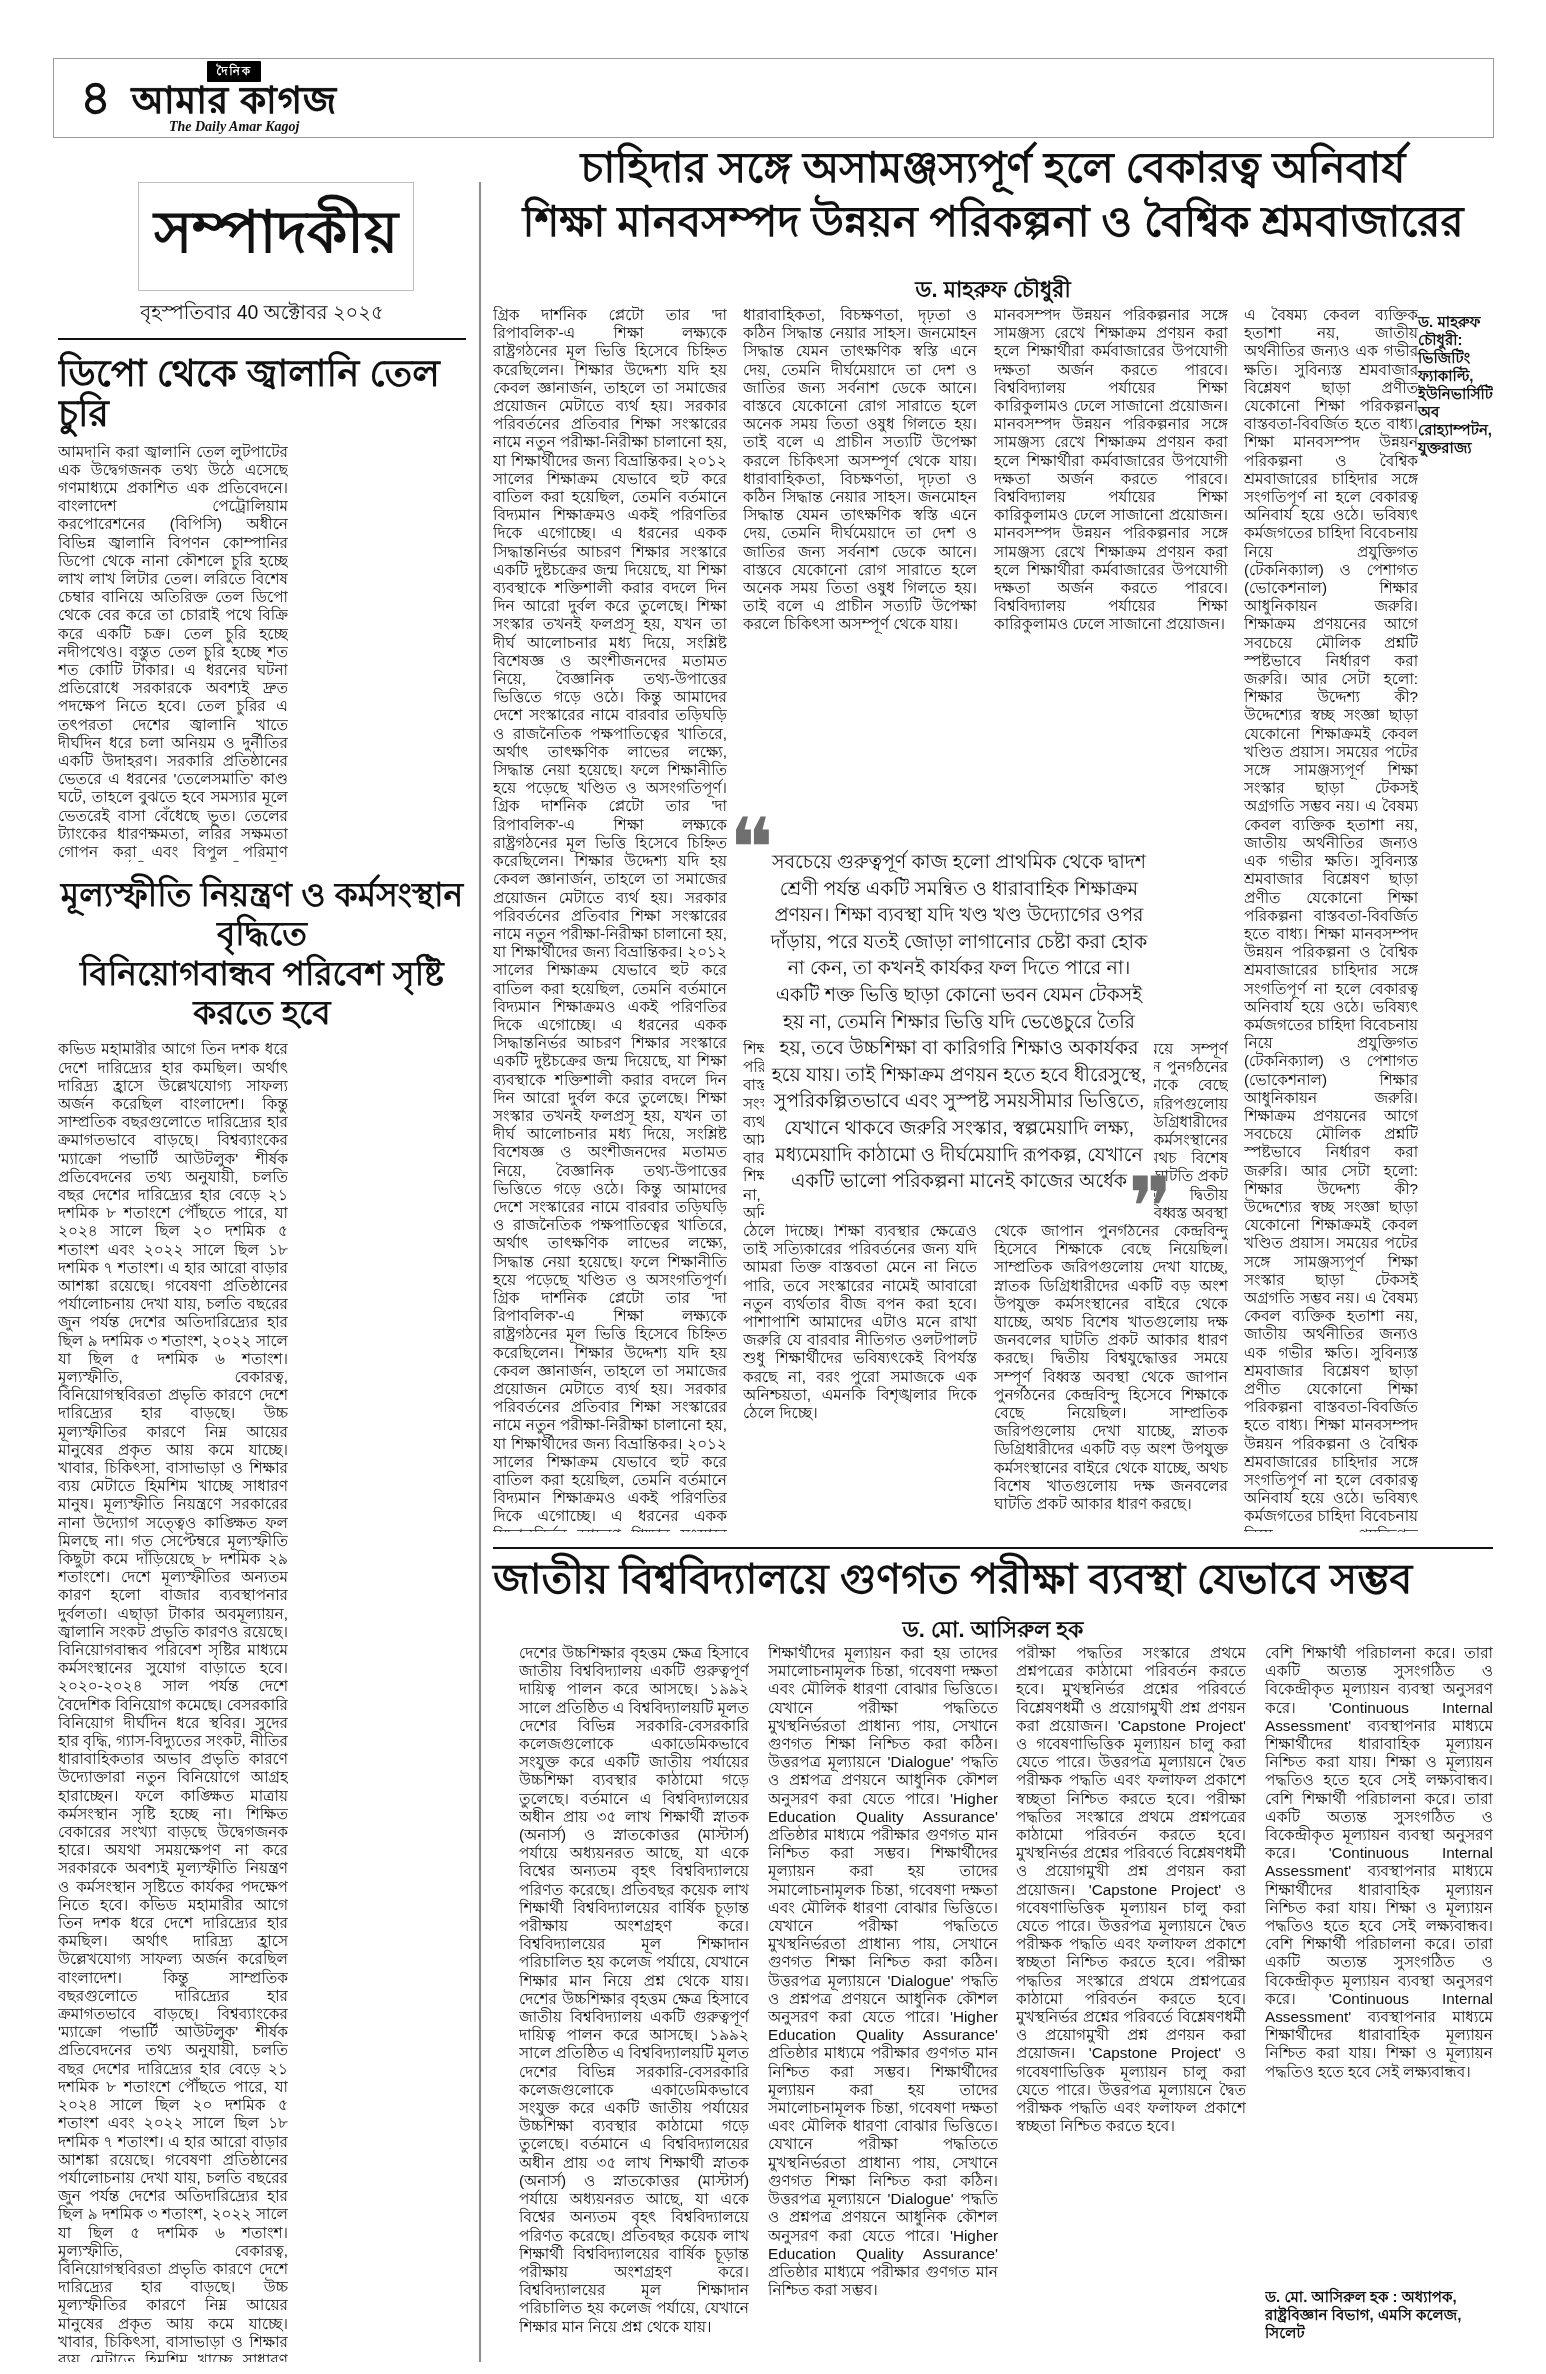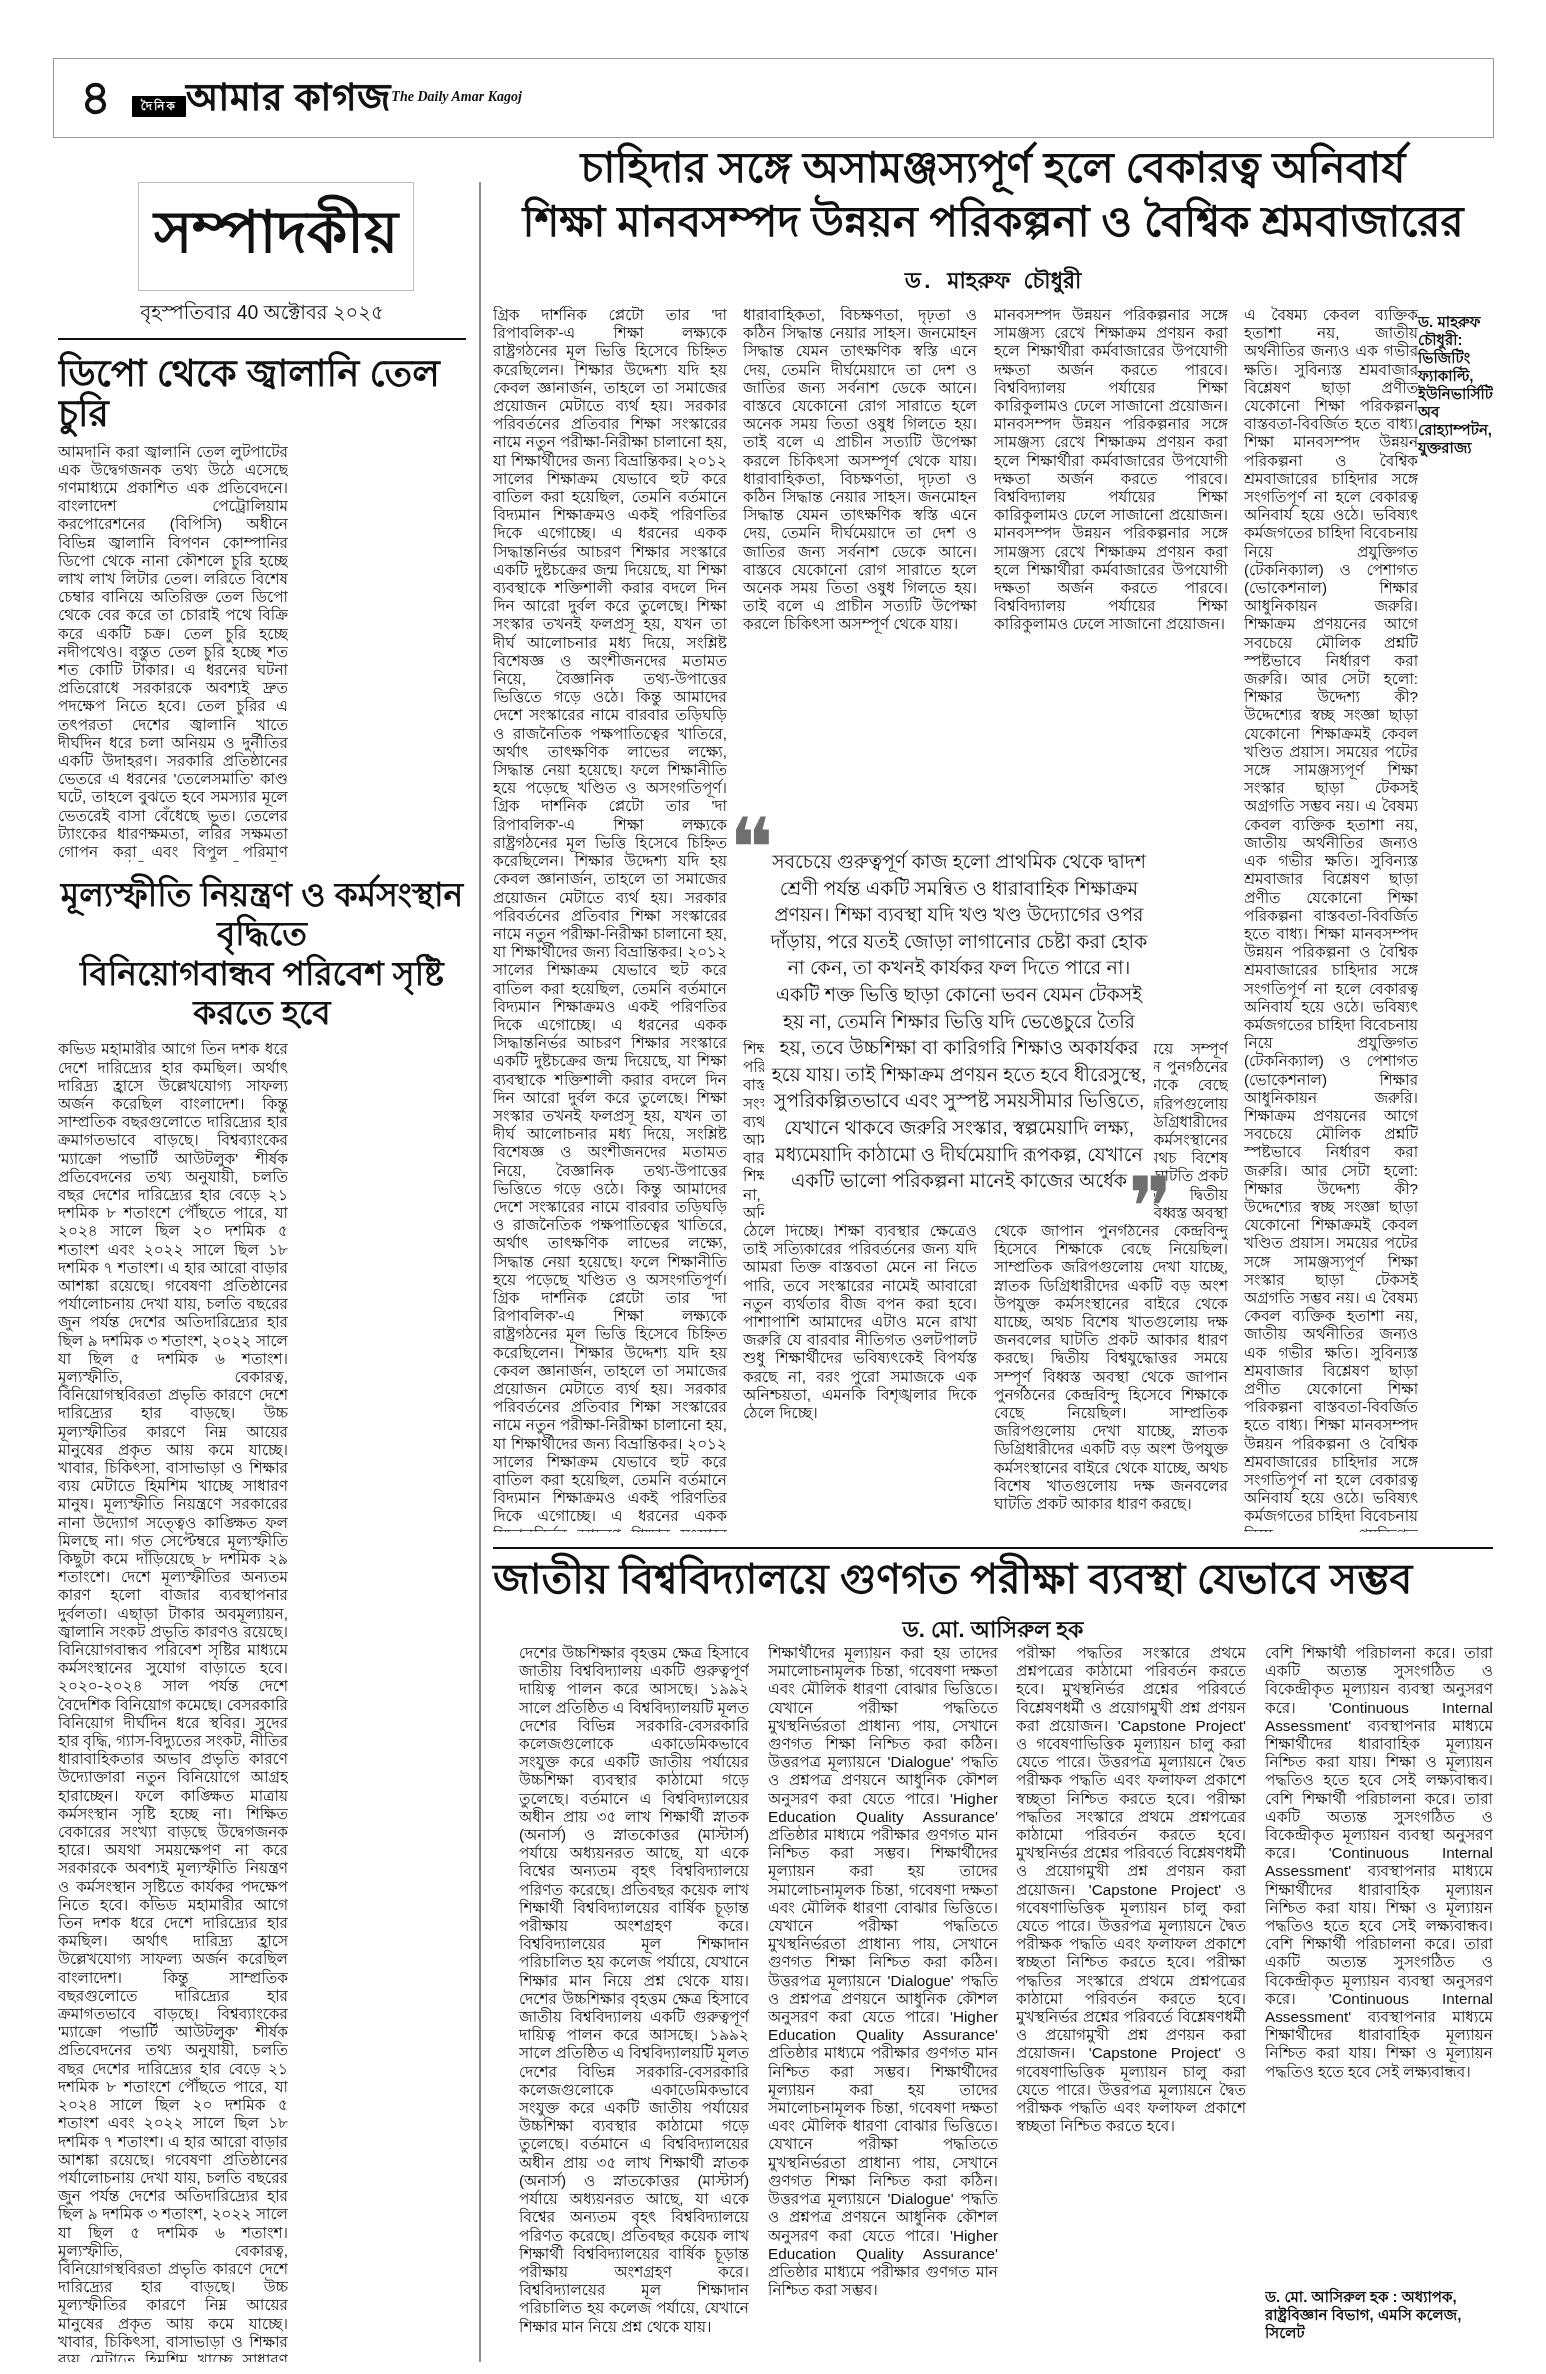--- a/index.html
+++ b/index.html
@@ -4,21 +4,21 @@
 <style>
   * { margin:0; padding:0; box-sizing:border-box; }
   html,body { background:#ffffff; }
   body { font-family:"Liberation Sans", sans-serif; color:#111; }
   .page { position:relative; width:1546px; height:2375px; background:#fff; overflow:hidden; }
 
   
   .masthead { position:absolute; left:53px; top:58px; width:1441px; height:80px;
               border:0.9px solid #9a9a9a; background:#fff; display:flex; align-items:center; }
   .page-num { font-size:48px; font-weight:bold; margin-left:26px; line-height:1; }
-  .logo { margin-left:20.4px; display:flex; flex-direction:row; align-items:flex-end; }
+  .logo { margin-left:20.4px; display:flex; flex-direction:column; align-items:center; }
   .logo-banner { background:#000; color:#fff; font-size:12px; font-weight:bold;
                  padding:0.9px 9.3px; letter-spacing:1.9px; border-radius:0.9px; }
   .logo-title { font-size:37px; font-weight:900; line-height:1.05; letter-spacing:0.9px;
                 text-shadow:0 0 0.9px #000; }
   .logo-sub { font-family:"Liberation Serif", serif; font-style:italic; font-weight:bold;
               font-size:14px; align-self:center; margin-top:-1.9px; }
 
   
   .left-col { position:absolute; left:58px; top:182px; width:408px; height:2180px; overflow:hidden; }
   .section-box { margin:0 auto; margin-left:80px; width:276px; height:109px; border:0.9px solid #bdbdbd;
@@ -33,21 +33,21 @@
   .ed-body.b2 { height:1433px; }
 
   
   .v-divider { position:absolute; left:479px; top:182px; height:2180px; width:0;
                border-left:2.8px double #8d8d8d; }
 
   
   .main-art { position:absolute; left:493px; top:141px; width:1000px; height:1396px; }
   .main-headline { text-align:center; font-weight:bold; font-size:42px; line-height:1.28; }
   .main-headline span { display:block; }
-  .byline { text-align:center; font-weight:bold; font-size:22px; margin-top:14px;font-family:Liberation Mono, monospace; }
+  .byline { text-align:center; font-weight:bold; font-size:22px; margin-top:23px; }
   .main-cols { position:absolute; left:0; top:165px; width:1000px; height:1226px; }
   .mcol { position:absolute; top:0; height:1226px; overflow:hidden; }
   .mcol .txt { text-align:justify; font-size:15.3px; line-height:1.19; overflow:hidden; }
   .c1 { left:0px;    width:234px; }
   .c2 { left:250px;  width:234px; }
   .c3 { left:501px;  width:234px; }
   .c4 { left:751px;  width:249px; display:flex; }
   .seg-top { height:341px; }
   .seg-gap { height:393px; }
   .seg-bot { height:492px; }

